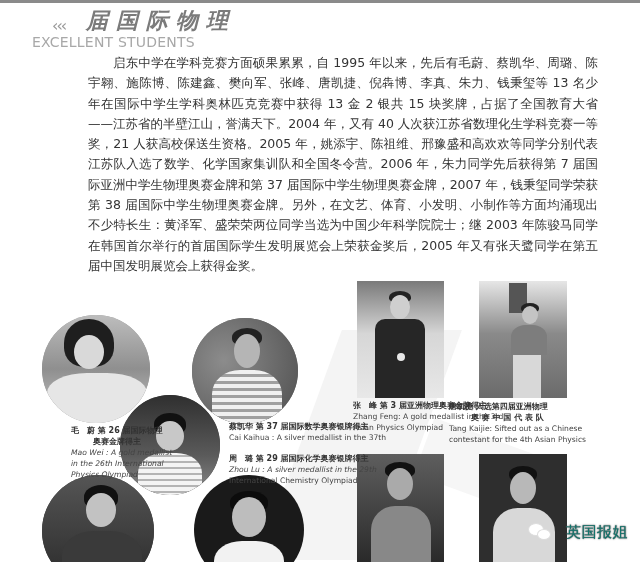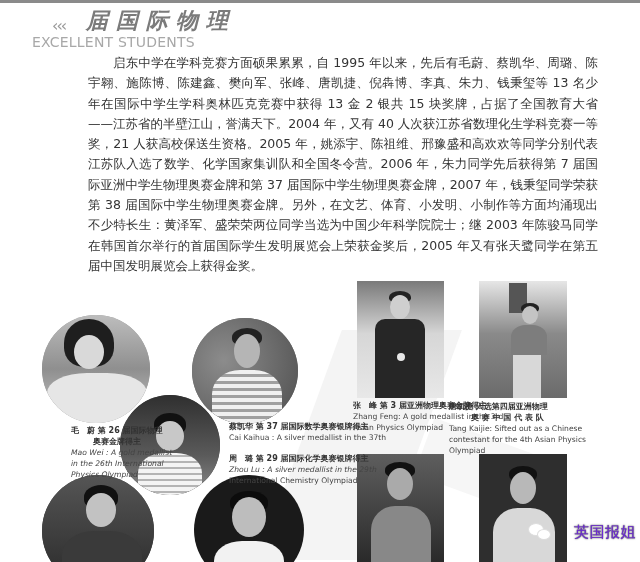--- a/index.html
+++ b/index.html
@@ -28,21 +28,21 @@
 
   .caption { position: absolute; font-size: 8px; line-height: 11px; color: #333; white-space: nowrap; }
   .caption .cn { font-weight: bold; font-size: 8px; color: #333; }
   .caption .en { font-size: 7.6px; color: #444; font-family: "DejaVu Sans", sans-serif; }
   .caption.italic .en { font-style: italic; }
 
   .watermark { position: absolute; left: 528px; top: 521px; display: flex; align-items: center; }
   .watermark .wechat { width: 26px; height: 22px; position: relative; }
   .watermark .wechat .b1 { position: absolute; left: 0; top: 2px; width: 16px; height: 13px; background: #fff; border-radius: 50%; border: 1px solid #ddd; }
   .watermark .wechat .b2 { position: absolute; left: 9px; top: 8px; width: 14px; height: 11px; background: #fff; border-radius: 50%; border: 1px solid #ddd; }
-  .watermark .label { margin-left: 20px; font-size: 15px; color: #6d28d9; text-shadow: 0 0 2px #666, 0 0 1px #333; letter-spacing: 0.5px; }
+  .watermark .label { margin-left: 12px; font-size: 15px; color: #0f766e; text-shadow: 0 0 2px #666, 0 0 1px #333; letter-spacing: 0.5px; }
 </style>
 </head>
 <body>
 
 <div class="topbar"></div>
 
 <div class="header">
   <span class="arrows">‹‹‹</span>
   <span class="title-cn">届国际物理</span>
   <span class="title-en">EXCELLENT STUDENTS</span>
@@ -142,21 +142,20 @@
   <div class="cn">张　峰 第 3 届亚洲物理奥赛金牌得主</div>
   <div class="en">Zhang Feng: A gold medallist in the 3rd</div>
   <div class="en">Asian Physics Olympiad</div>
 </div>
 
 <div class="caption" style="left:449px; top:401px;">
   <div class="cn">唐凯捷 入选第四届亚洲物理</div>
   <div class="cn" style="padding-left:22px;">奥 赛 中 国 代 表 队</div>
   <div class="en">Tang Kaijie: Sifted out as a Chinese</div>
   <div class="en">contestant for the 4th Asian Physics</div>
-  <div class="en">Olympiad</div>
 </div>
 
 <div class="watermark">
   <div class="wechat">
     <div class="b1"></div>
     <div class="b2"></div>
   </div>
   <span class="label">英国报姐</span>
 </div>
 

